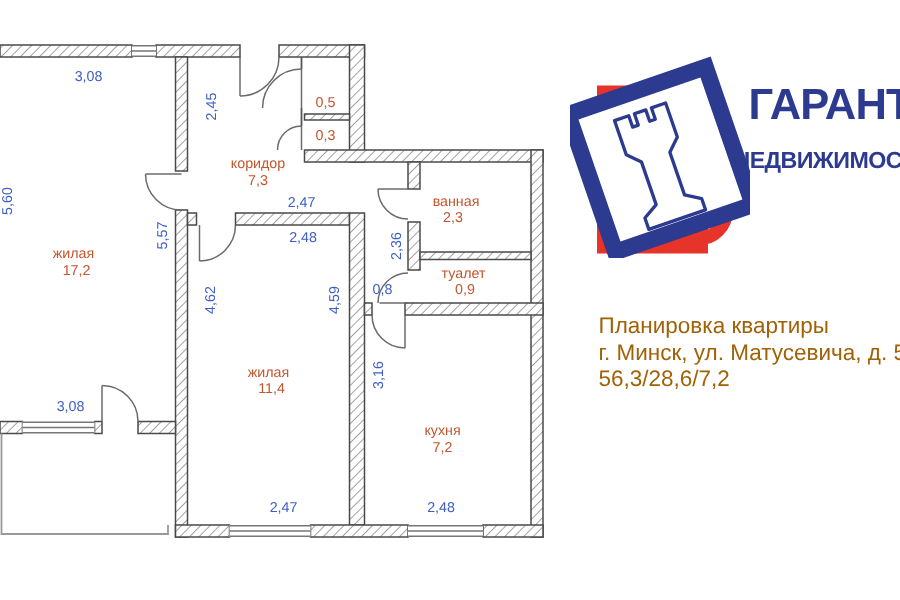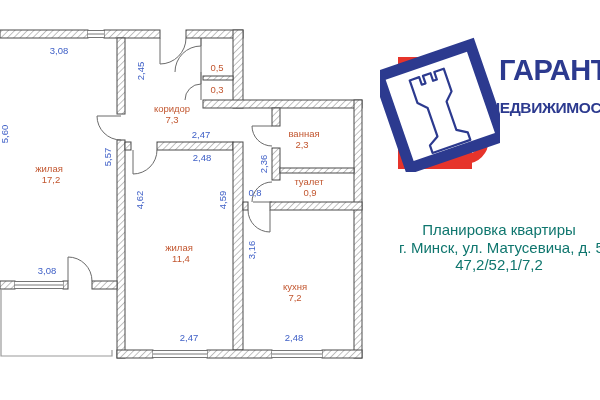--- a/index.html
+++ b/index.html
@@ -9,22 +9,22 @@
   .rl{fill:#c2562f;font-size:9.5px;}          
   .dl{fill:#3d5ec6;font-size:9.5px;}          
   .wall{fill:url(#hatch);stroke:#4a4a4a;stroke-width:1;}
   .winline{stroke:#767676;stroke-width:1;}
   .door{stroke:#6b6b6b;stroke-width:1;fill:none;}
   .thinwall{stroke:#555;stroke-width:1.2;}
   #logo-name{position:absolute;left:499px;top:54px;font-size:29px;font-weight:bold;
              letter-spacing:-0.5px;color:#2c3a8f;white-space:nowrap;}
   #logo-tagline{position:absolute;left:489px;top:99px;font-size:15.5px;font-weight:bold;
              letter-spacing:-0.4px;color:#2c3a8f;white-space:nowrap;}
-  #caption{position:absolute;left:399px;top:221px;width:200px;text-align:center;
-           font-size:15px;line-height:17.6px;color:#0f766e;}
+  #caption{position:absolute;left:399px;top:209px;width:200px;
+           font-size:15px;line-height:17.6px;color:#a16207;}
   #caption div{white-space:nowrap;}
 </style>
 </head>
 <body>
 
 <div id="root">
 
   
   <svg width="380" height="400" viewBox="0 0 380 400">
     <defs>
@@ -177,16 +177,16 @@
       <path fill="#ffffff" stroke="#2c3a8f" stroke-width="2.2" stroke-linejoin="round" d="M38,118 H78 V110 L68,104 V74 L76,66 V42 H66 V50 H62 V42 H54 V50 H50 V42 H40 V66 L48,74 V104 L38,110 Z"></path>
     </g>
   </svg>
   <div id="logo-name">ГАРАНТ</div>
   <div id="logo-tagline">НЕДВИЖИМОСТЬ</div>
 
   
   <div id="caption">
     <div>Планировка квартиры</div>
     <div>г. Минск, ул. Матусевича, д. 5</div>
-    <div>47,2/52,1/7,2</div>
+    <div>56,3/28,6/7,2</div>
   </div>
 
 </div>
 
 </body></html>

